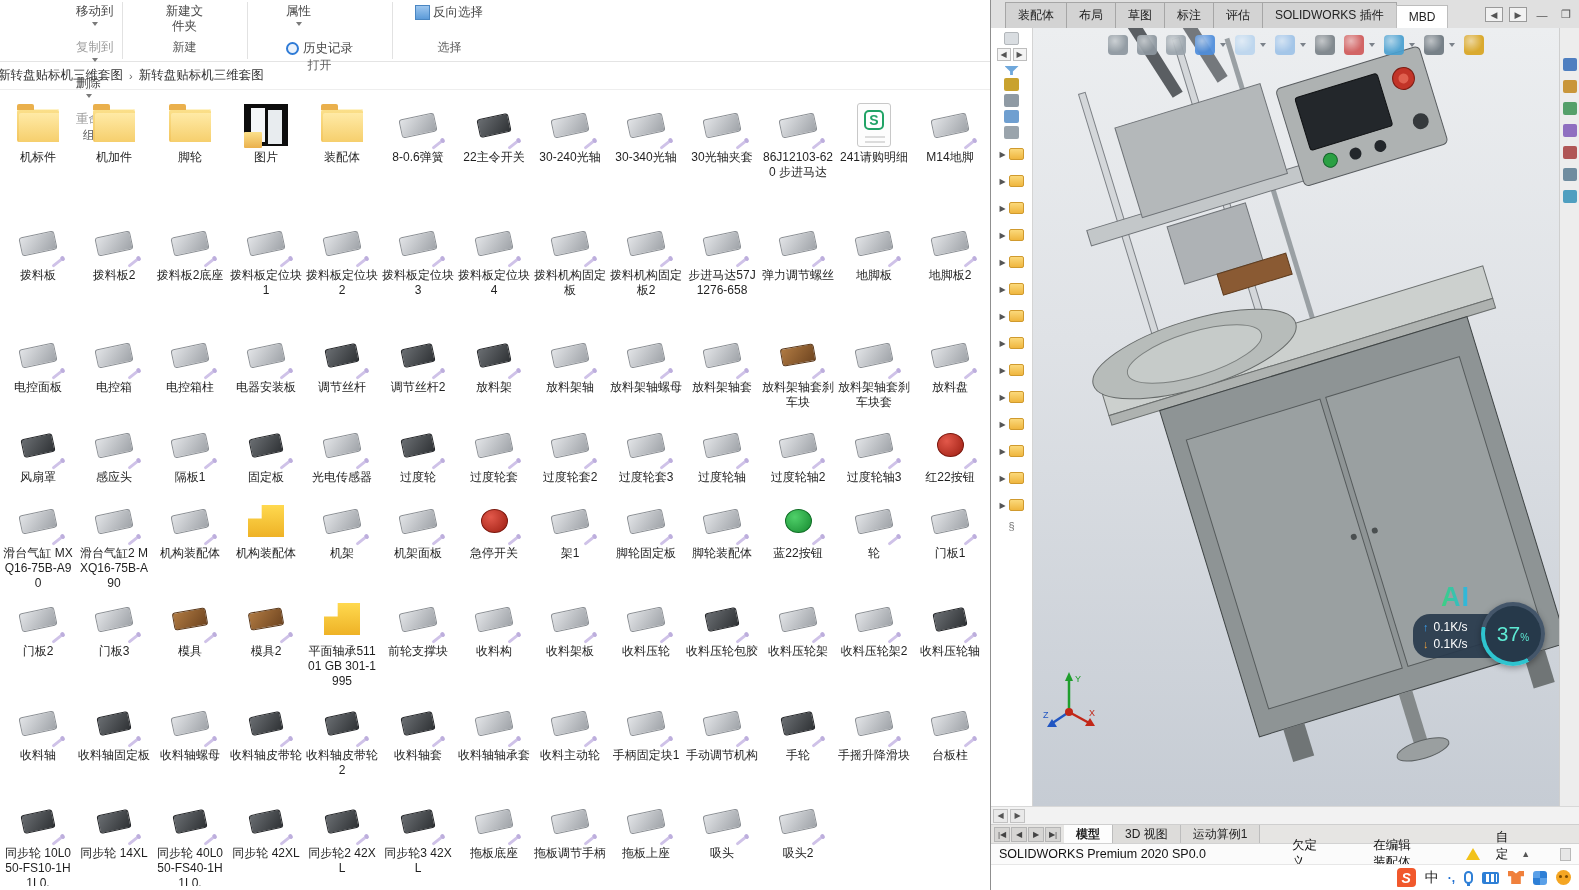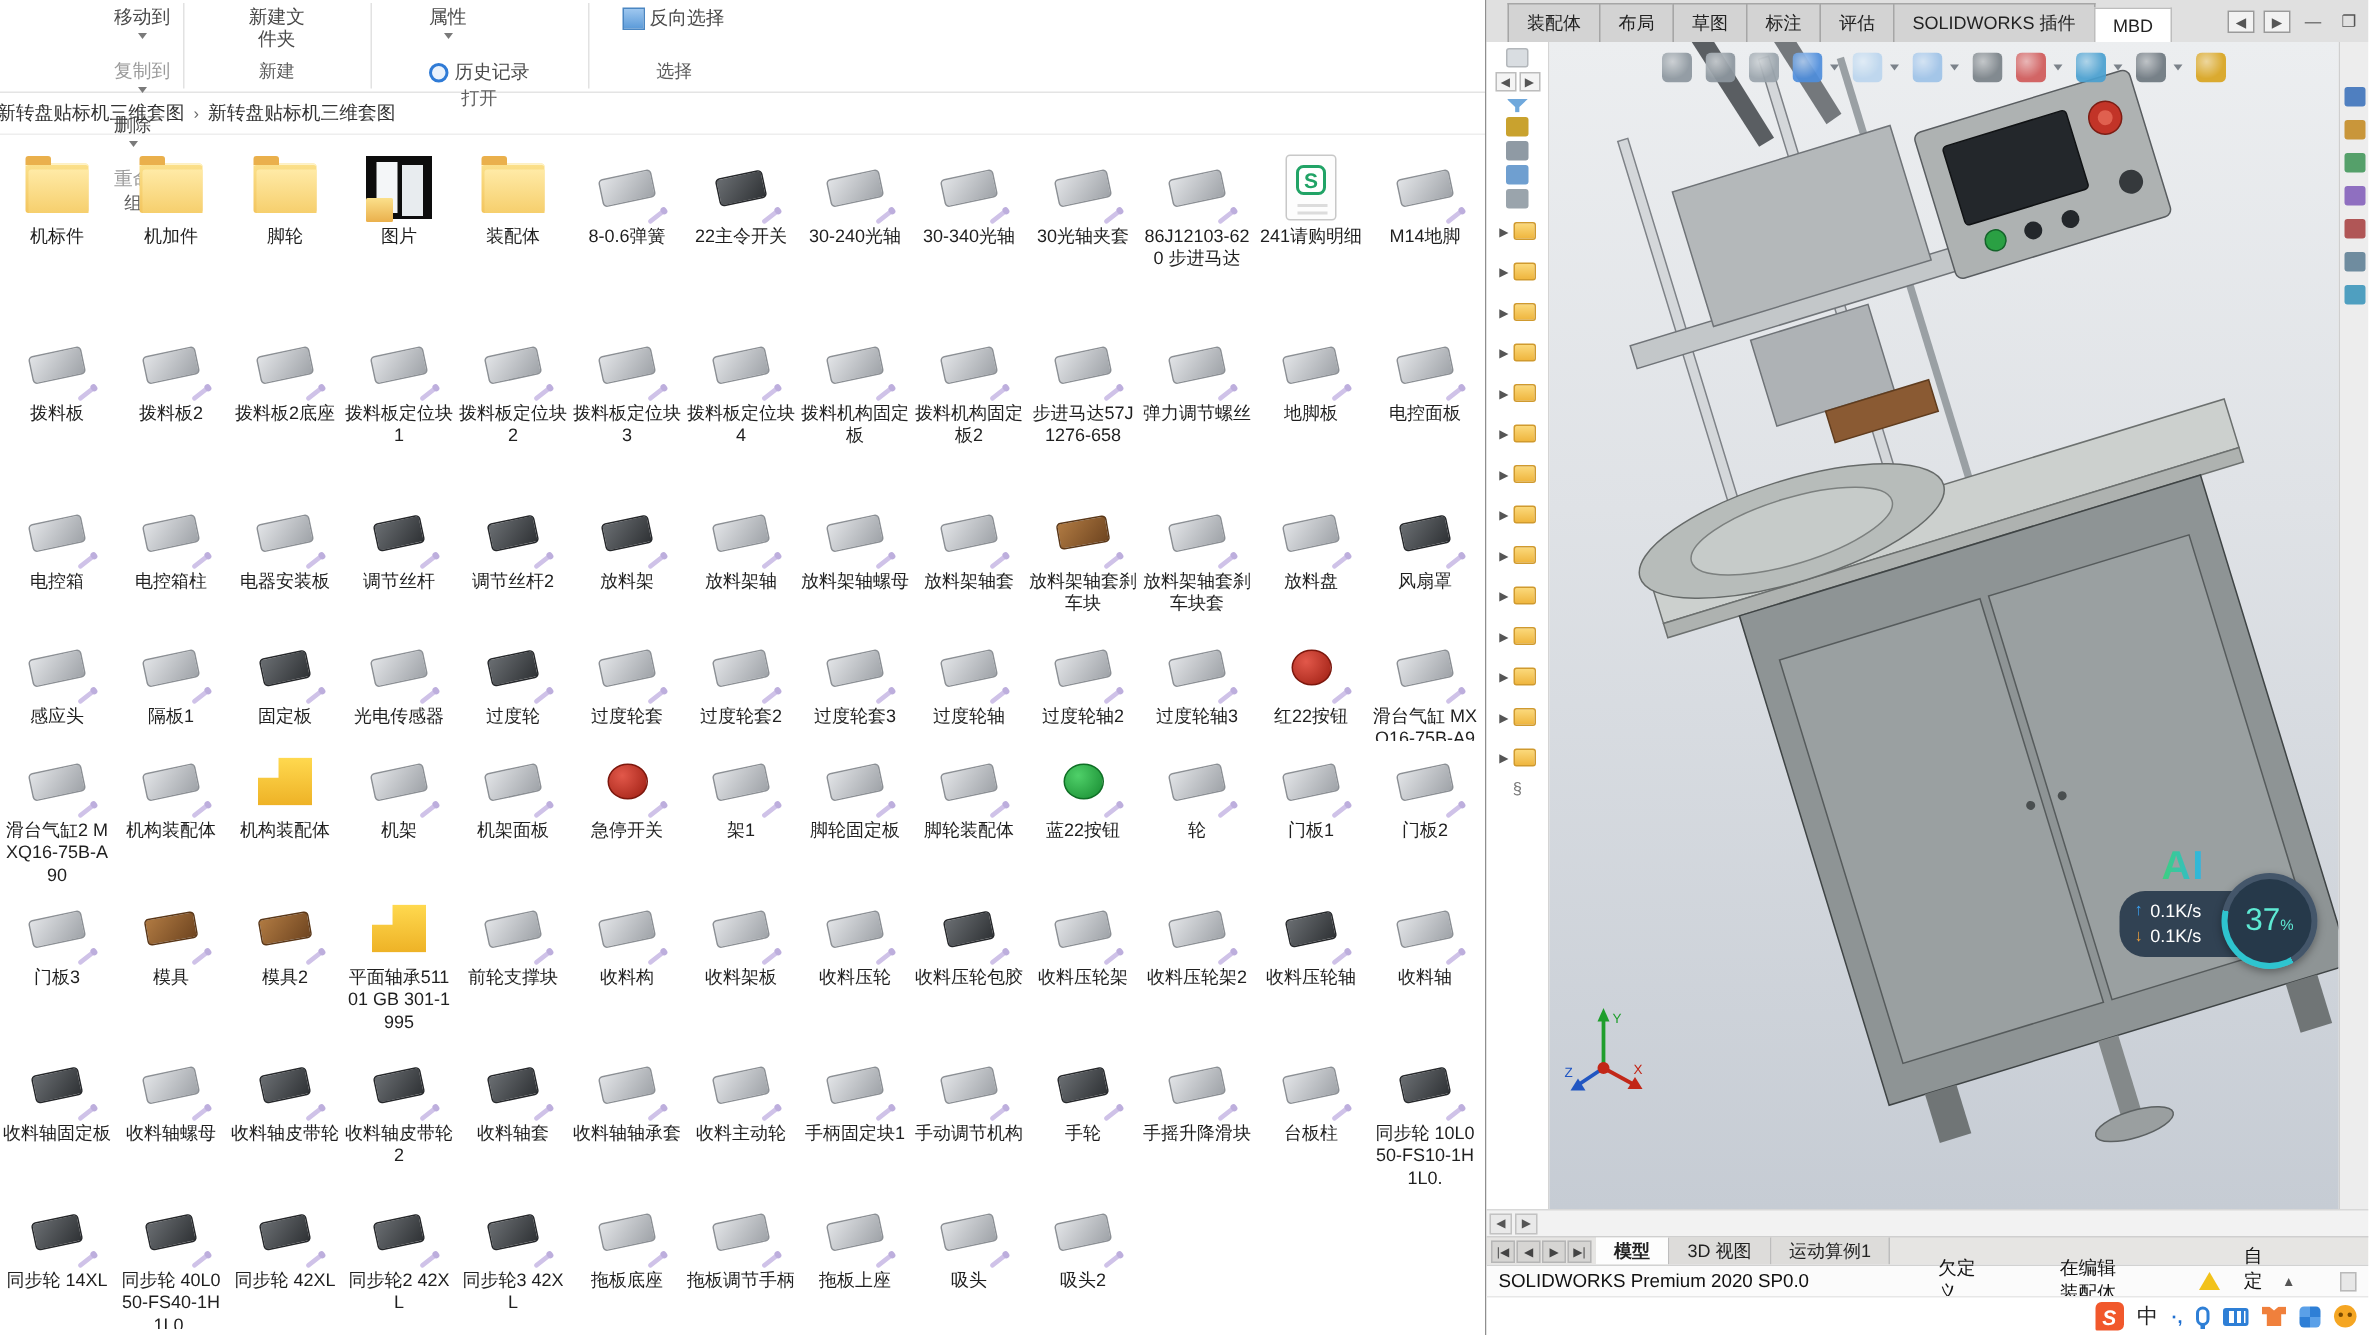--- a/index.html
+++ b/index.html
@@ -70,21 +70,21 @@
   .trow .tfold{width:15px;height:12px;background:linear-gradient(#fbd97b,#efb63f);border-radius:2px;border:1px solid #d09a2e;}
   .tclip{font-size:11px;color:#777;}
   
   .viewport{flex:1;position:relative;background:linear-gradient(#eceef0 0%,#dfe2e6 40%,#c6ccd4 100%);overflow:hidden;}
   .machine{position:absolute;inset:0;width:100%;height:100%;}
   .headsup{position:absolute;top:7px;left:50%;transform:translateX(-50%);display:flex;align-items:center;gap:9px;z-index:5;}
   .hu-icon{width:20px;height:20px;border-radius:4px;opacity:.92;}
   .hu-caret{width:0;height:0;border-left:3px solid transparent;border-right:3px solid transparent;border-top:4px solid #7b828a;margin-left:-4px;}
   .triad{position:absolute;left:6px;bottom:70px;z-index:5;}
   
-  .netov{position:absolute;right:14px;top:536px;width:132px;height:86px;z-index:6;}
+  .netov{position:absolute;right:14px;top:556px;width:132px;height:86px;z-index:6;}
   .ai-text{position:absolute;left:28px;top:-2px;font-size:27px;font-weight:bold;background:linear-gradient(90deg,#3ed07c,#2fb3ea);-webkit-background-clip:text;background-clip:text;color:transparent;letter-spacing:1px;}
   .net-pill{position:absolute;left:0;top:30px;width:102px;background:rgba(40,58,76,.92);border-radius:17px;padding:5px 10px 5px 10px;color:#fff;font-size:12px;line-height:17px;}
   .net-row{display:flex;align-items:center;gap:5px;white-space:nowrap;}
   .arr-up{color:#3aa0f0;font-size:11px;}
   .arr-dn{color:#f0a03a;font-size:11px;}
   .gauge{position:absolute;right:0;top:18px;width:64px;height:64px;border-radius:50%;background:conic-gradient(from 150deg,#2ec4cf 0 133deg,#44566a 133deg 360deg);display:flex;align-items:center;justify-content:center;box-shadow:0 2px 6px rgba(0,0,0,.35);}
   .gauge-in{width:56px;height:56px;border-radius:50%;background:#26394a;color:#5eead4;display:flex;align-items:center;justify-content:center;font-size:21px;}
   .gauge-in small{font-size:10px;margin-top:6px;}
   
   .tpstrip{width:20px;background:#ededed;border-left:1px solid #cfcfcf;display:flex;flex-direction:column;align-items:center;padding-top:30px;gap:9px;}
@@ -356,20 +356,27 @@
             <div class="shape part"></div>
             <i class="screw"></i>
           </div>
           <div class="fi-label">地脚板</div>
         </div>
         <div class="file-item">
           <div class="fi-icon">
             <div class="shape part"></div>
             <i class="screw"></i>
           </div>
+          <div class="fi-label">地脚板2</div>
+        </div>
+        <div class="file-item">
+          <div class="fi-icon">
+            <div class="shape part"></div>
+            <i class="screw"></i>
+          </div>
           <div class="fi-label">电控面板</div>
         </div>
         <div class="file-item">
           <div class="fi-icon">
             <div class="shape part"></div>
             <i class="screw"></i>
           </div>
           <div class="fi-label">电控箱</div>
         </div>
         <div class="file-item">

